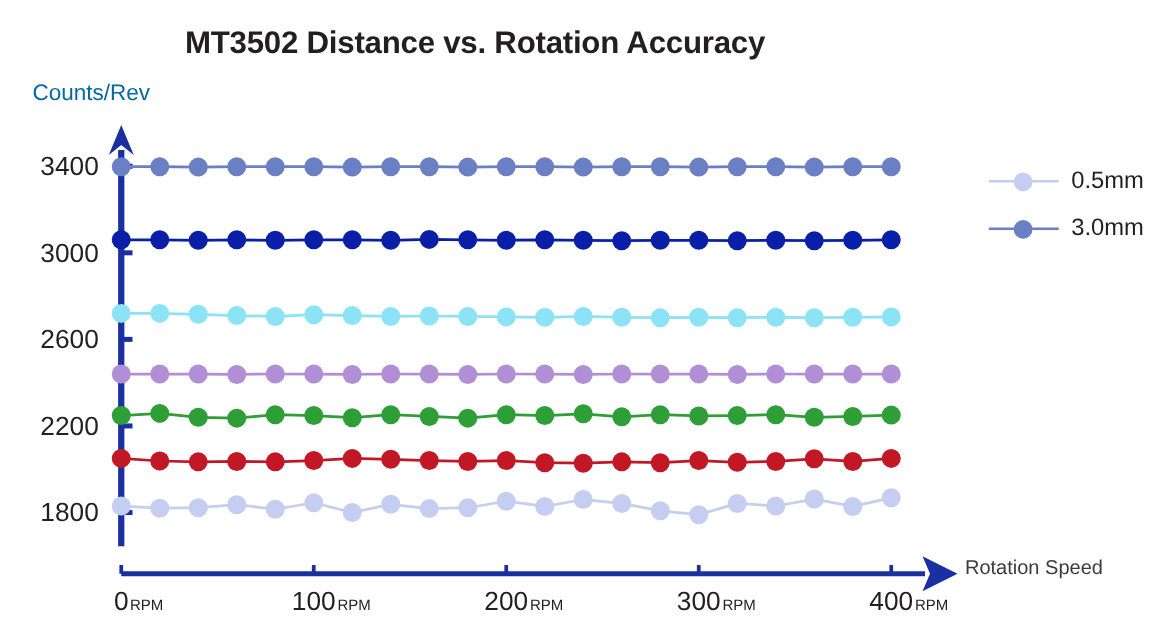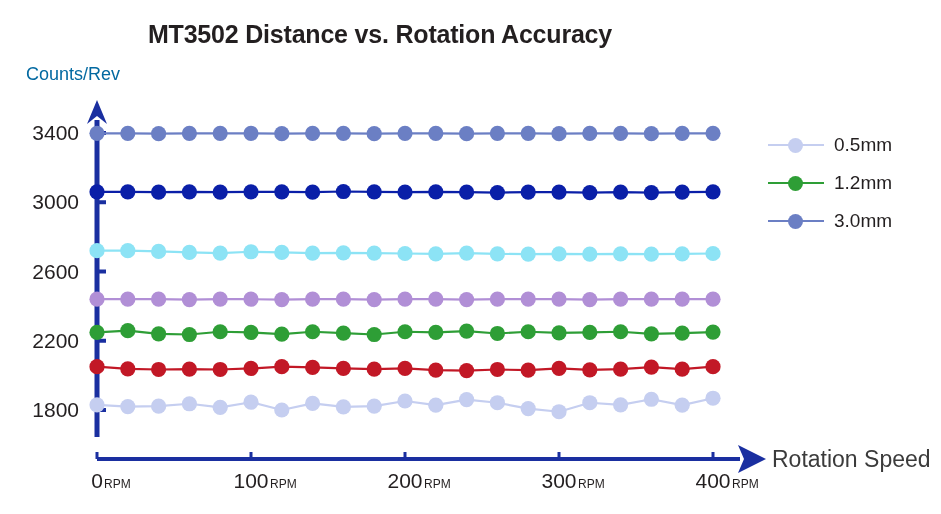--- a/index.html
+++ b/index.html
@@ -31,21 +31,21 @@
     position: absolute;
     left: 26px;
     top: 64px;
     font-size: 18px;
     color: #0369a1;
   }
   #xlabel {
     position: absolute;
     left: 772px;
     top: 446px;
-    font-size: 23px;
+    font-size: 16px;
     color: #3b3b3b;
     white-space: nowrap;
   }
   svg#plot {
     position: absolute;
     left: 0;
     top: 0;
   }
   .ytick-label {
     font-size: 21px;
@@ -68,20 +68,21 @@
   #legend {
     position: absolute;
     left: 768px;
     top: 126px;
     width: 170px;
   }
   .legend-row {
     display: flex;
     align-items: center;
     height: 38px;
+    justify-content: center;
   }
   .legend-swatch {
     position: relative;
     width: 56px;
     height: 20px;
     flex: 0 0 56px;
   }
   .legend-line {
     position: absolute;
     top: 9px;
@@ -320,27 +321,20 @@
   <div id="legend">
       <div class="legend-row">
         <div class="legend-swatch">
           <div class="legend-line" style="background: rgb(197, 206, 240);"></div>
           <div class="legend-dot" style="background: rgb(197, 206, 240);"></div>
         </div>
         <div class="legend-label">0.5mm</div>
       </div>
       <div class="legend-row">
         <div class="legend-swatch">
-          <div class="legend-line" style="background: rgb(46, 158, 54);"></div>
-          <div class="legend-dot" style="background: rgb(46, 158, 54);"></div>
-        </div>
-        <div class="legend-label">1.2mm</div>
-      </div>
-      <div class="legend-row">
-        <div class="legend-swatch">
           <div class="legend-line" style="background: rgb(107, 127, 196);"></div>
           <div class="legend-dot" style="background: rgb(107, 127, 196);"></div>
         </div>
         <div class="legend-label">3.0mm</div>
       </div>
     </div>
 
 </div>
 
 </body></html>

